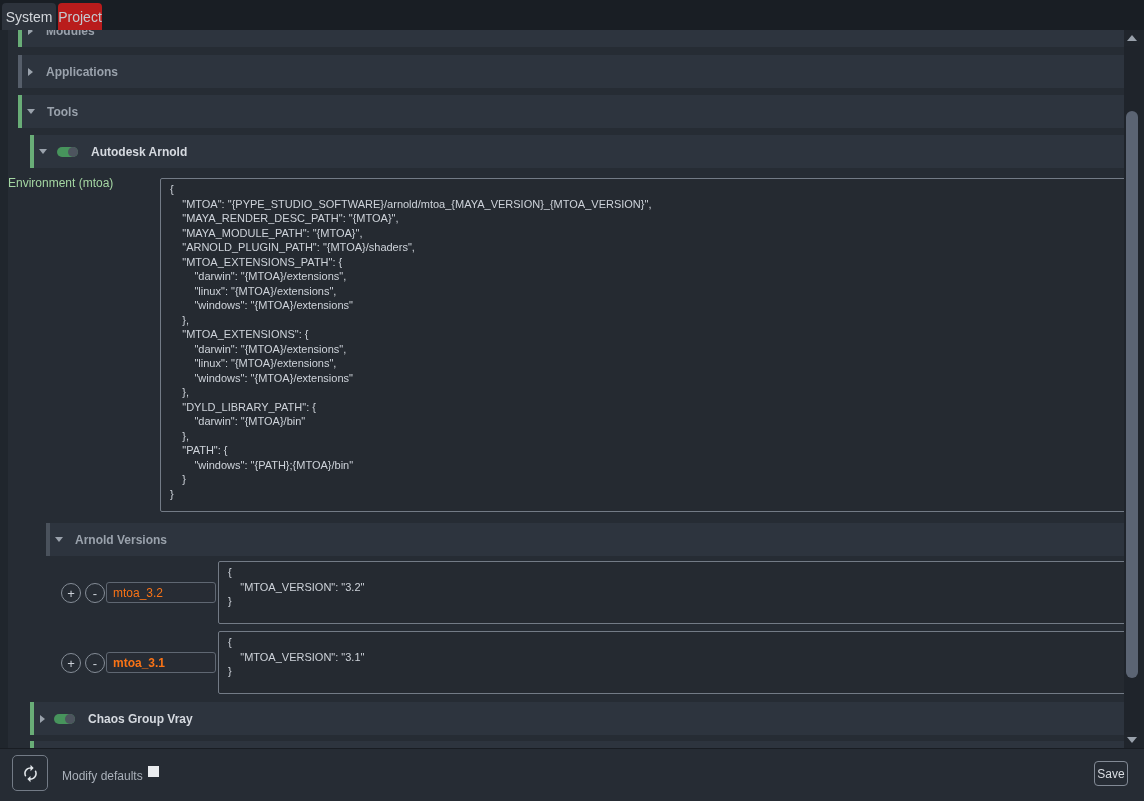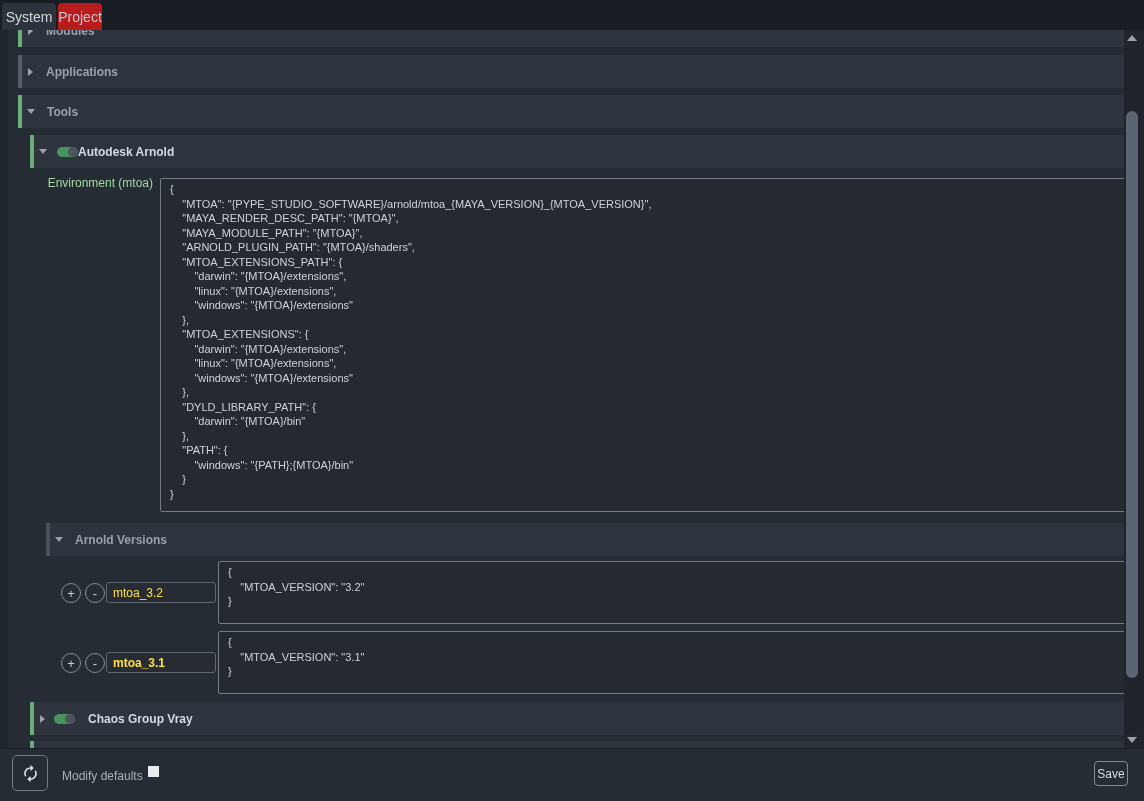--- a/index.html
+++ b/index.html
@@ -29,26 +29,26 @@
   .htitle { font-size:12px; font-weight:bold; color:#9aa2ac; }
   .htitle.light { color:#d6dae0; }
 
   .toggle { position:relative; width:21px; height:10px; border-radius:5px; background:#47945c; }
   .toggle .knob { position:absolute; right:0px; top:0px; width:10px; height:10px; border-radius:50%; background:#4d545e; }
 
   .codebox { position:absolute; background:#252a31; border:1px solid #737b86; border-radius:2px;
              color:#ced3da; font-size:11px; line-height:14.5px; white-space:pre;
              padding:3px 9px; font-family:"Liberation Sans", sans-serif; overflow:hidden; }
 
-  .fieldlabel { position:absolute; font-size:12px; color:#a4d6a2; text-align:right; }
+  .fieldlabel { position:absolute; font-size:12px; color:#a4d6a2; text-align:left; }
 
   .circle-btn { position:absolute; width:20px; height:20px; border-radius:50%; border:1px solid #858d97;
                 background:transparent; color:#ccd1d8; font-size:13px; line-height:17px; text-align:center; cursor:default; }
   .key-input { position:absolute; height:21px; background:#272c34; border:1px solid #5f6772; border-radius:3px;
-               color:#fde047; font-size:12px; padding:0 6px; font-family:"Liberation Sans", sans-serif; }
+               color:#f97316; font-size:12px; padding:0 6px; font-family:"Liberation Sans", sans-serif; }
 
   
   .vscroll { position:absolute; left:1124px; top:30px; width:20px; height:718px; background:#20252c; }
   .vscroll .btn { position:absolute; left:0; width:16px; height:16px; display:flex; align-items:center; justify-content:center; }
   .tri-up { width:0; height:0; border-left:5px solid transparent; border-right:5px solid transparent; border-bottom:6px solid #99a1ab; }
   .tri-down { width:0; height:0; border-left:5px solid transparent; border-right:5px solid transparent; border-top:6px solid #99a1ab; }
   .vtrack { position:absolute; left:0; top:16px; width:16px; height:686px; background:#1f242b; }
   .vthumb { position:absolute; left:2px; top:65px; width:12px; height:567px; background:#5b6473; border-radius:6px; }
 
   
@@ -89,21 +89,21 @@
       <span class="arrow-down" style="margin-left:9px;"></span>
       <span class="htitle" style="margin-left:12px;">Tools</span>
     </div>
 
     <div class="srow" style="left:22px; top:105px; width:1098px;">
       <span class="bl green"></span>
       <span class="arrow-down" style="margin-left:9px;"></span>
       <span class="toggle" style="margin-left:10px;">
           <span class="knob"></span>
         </span>
-      <span class="htitle light" style="margin-left:0;">Autodesk Arnold</span>
+      <span class="htitle light" style="margin-left:13px;">Autodesk Arnold</span>
     </div>
 
     <div class="fieldlabel" style="left:0px; top:146px; width:145px;">Environment (mtoa)</div>
     <div class="codebox" style="left:152px; top:148px; width:969px; height:334px;">{
     "MTOA": "{PYPE_STUDIO_SOFTWARE}/arnold/mtoa_{MAYA_VERSION}_{MTOA_VERSION}",
     "MAYA_RENDER_DESC_PATH": "{MTOA}",
     "MAYA_MODULE_PATH": "{MTOA}",
     "ARNOLD_PLUGIN_PATH": "{MTOA}/shaders",
     "MTOA_EXTENSIONS_PATH": {
         "darwin": "{MTOA}/extensions",

